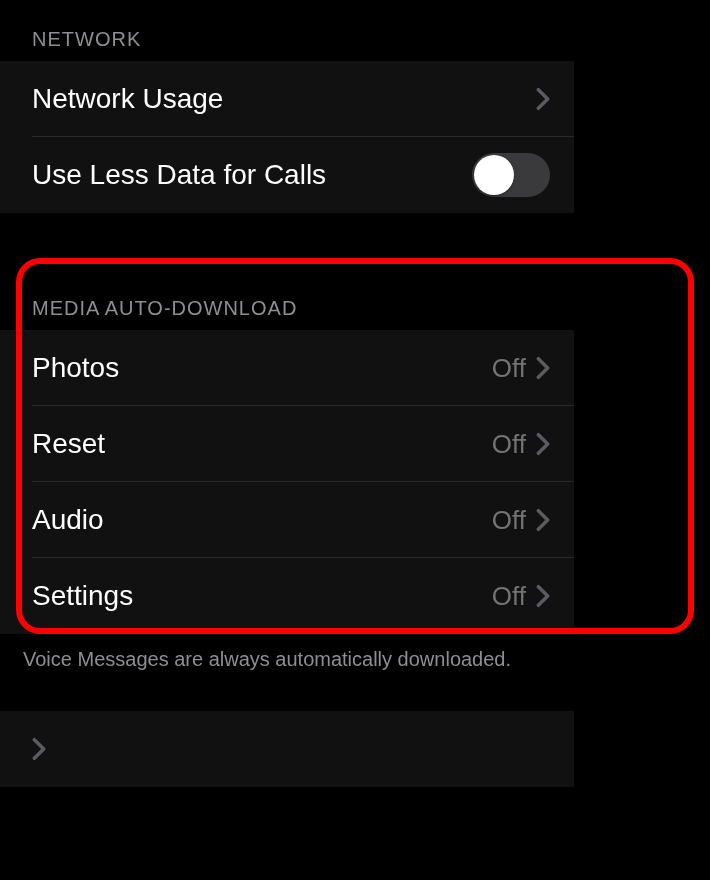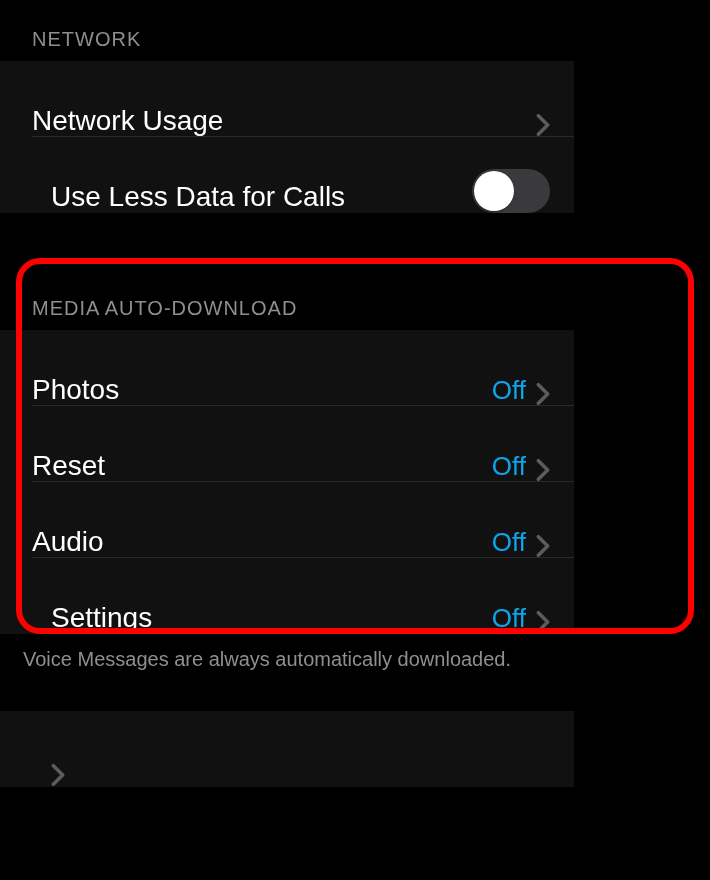--- a/index.html
+++ b/index.html
@@ -24,39 +24,38 @@
     font-size: 20px;
     letter-spacing: 1px;
     color: #8e8e93;
     font-weight: 400;
   }
   .group {
     background: #111112;
   }
   .cell {
     display: flex;
-    align-items: flex-end;
+    align-items: center;
     padding: 0 24px 0 32px;
     min-height: 76px;
     border-bottom: 1px solid #2a2a2c;
     box-sizing: border-box;
   }
   .group .cell:last-child {
     border-bottom: none;
-    margin-left: 19px;
   }
   .cell-label {
     flex: 1;
     font-size: 28px;
     color: #ffffff;
     font-weight: 400;
   }
   .cell-value {
     font-size: 26px;
-    color: #0ea5e9;
+    color: #737373;
     margin-right: 10px;
   }
   .chevron {
     color: #5c5c60;
     display: inline-flex;
     align-items: center;
   }
   .chevron svg {
     width: 14px;
     height: 24px;

